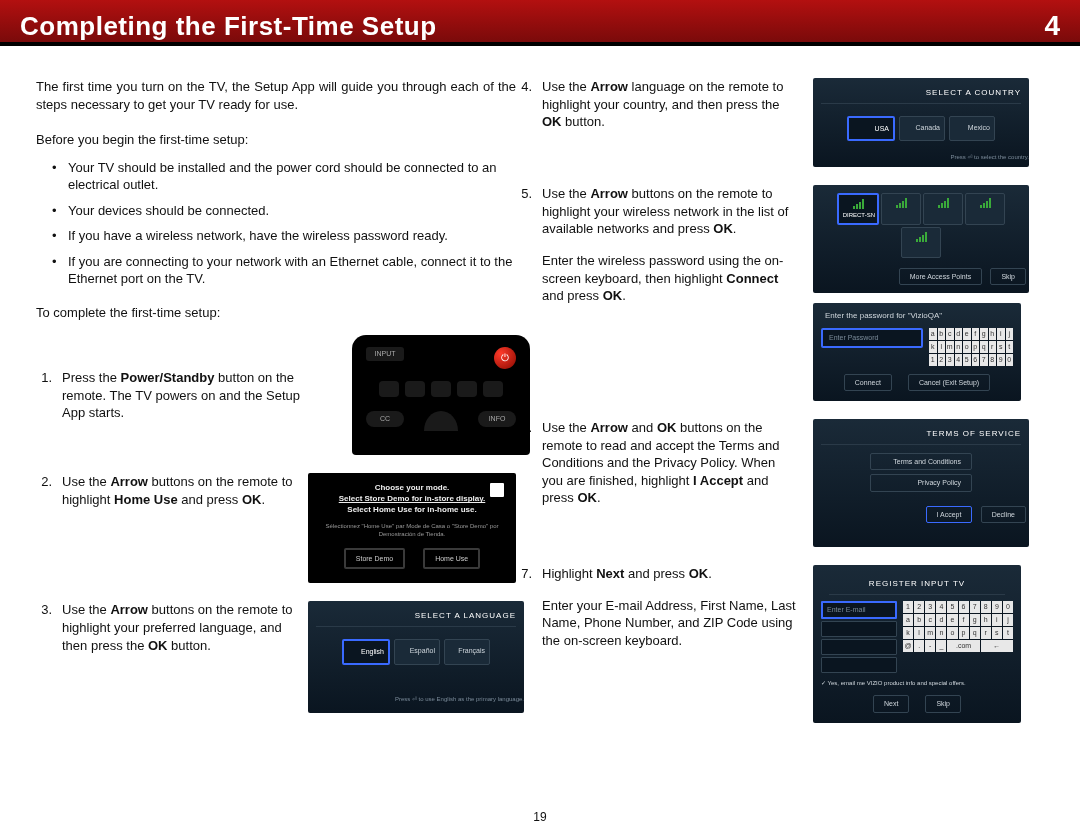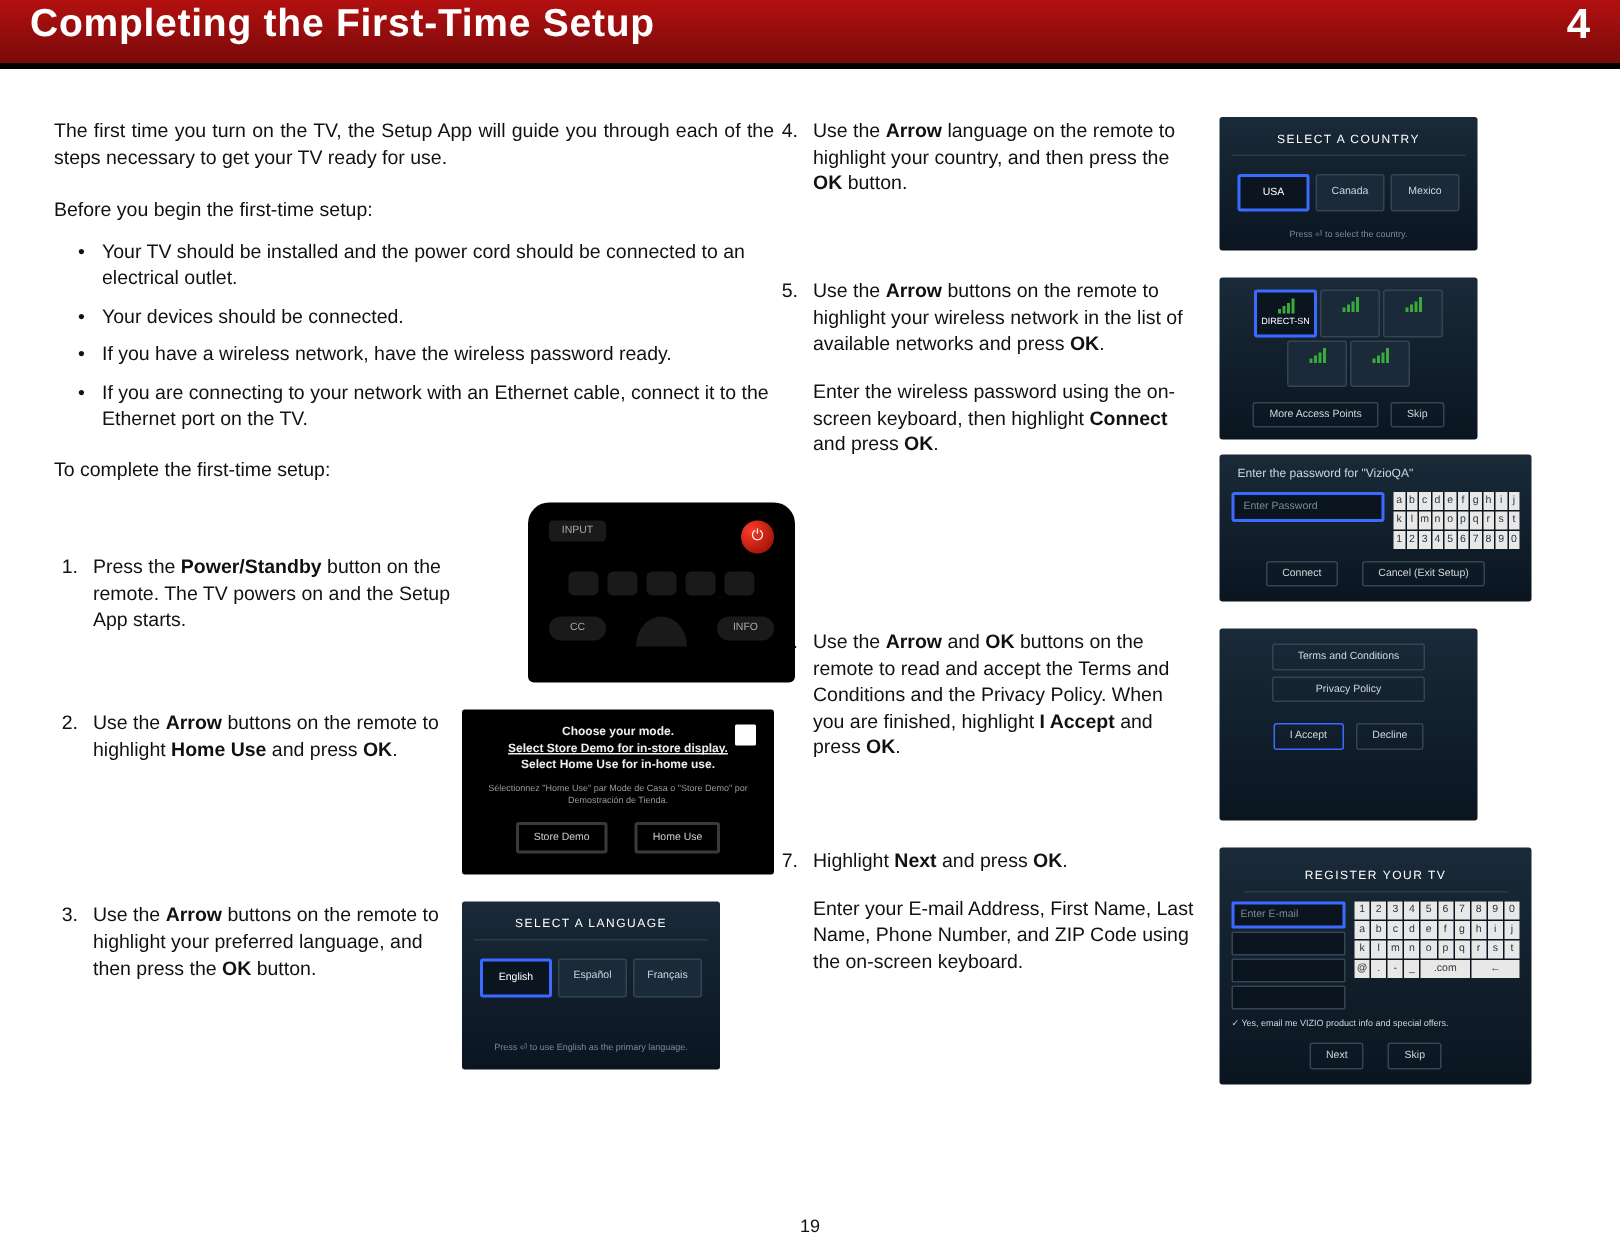--- a/index.html
+++ b/index.html
@@ -10,21 +10,21 @@
     font-family: Arial, Helvetica, sans-serif;
     font-size: 13px;
     color: #111;
     background: #fff;
     position: relative;
   }
   .header {
     height: 42px;
     background: linear-gradient(to bottom, #b31010 0%, #7a0a0a 100%);
     display: flex;
-    align-items: flex-start;
+    align-items: flex-end;
     justify-content: space-between;
     padding: 0 20px;
     color: #fff;
     border-bottom: 4px solid #000;
   }
   .header-title {
     font-size: 26px;
     font-weight: bold;
     letter-spacing: 0.5px;
   }
@@ -95,25 +95,25 @@
   }
   .thumb {
     width: 208px;
     flex-shrink: 0;
   }
   .col-right .thumb {
     width: 208px;
   }
   .screen {
     background: linear-gradient(to bottom, #1a2a38 0%, #0a1520 100%);
-    width: 172px;
+    width: 216px;
     border-radius: 2px;
     color: #cfd6dc;
     font-size: 8px;
-    text-align: center;
+    text-align: right;
     padding: 4px 0 6px 0;
     box-sizing: border-box;
   }
   .screen-title {
     font-size: 8px;
     letter-spacing: 1px;
     padding: 6px 0 4px 0;
     border-bottom: 1px solid #2a3a48;
     margin: 0 8px 8px 8px;
     color: #fff;
@@ -576,20 +576,21 @@
 
     <div class="step-row">
       <div class="step-text">
         <div class="step-num">6.</div>
         <div class="step-body">
           <span>Use the </span><b>Arrow</b><span> and </span><b>OK</b><span> buttons on the remote to read and accept the Terms and Conditions and the Privacy Policy. When you are finished, highlight </span><b>I Accept</b><span> and press </span><b>OK</b><span>.</span>
         </div>
       </div>
       <div class="thumb">
         <div class="screen" style="height:128px;">
+          <div class="screen-title">TERMS OF SERVICE</div>
           <div style="margin:6px 0;">
             <div class="screen-btn" style="display:block;margin:4px auto;width:80px;">Terms and Conditions</div>
             <div class="screen-btn" style="display:block;margin:4px auto;width:80px;">Privacy Policy</div>
           </div>
           <div style="margin-top:12px;">
             <div class="screen-btn sel">I Accept</div>
             <div class="screen-btn">Decline</div>
           </div>
         </div>
       </div>
@@ -602,21 +603,21 @@
           <div class="para">
             <span>Highlight </span><b>Next</b><span> and press </span><b>OK</b><span>.</span>
           </div>
           <div class="para">
             <span>Enter your E-mail Address, First Name, Last Name, Phone Number, and ZIP Code using the on-screen keyboard.</span>
           </div>
         </div>
       </div>
       <div class="thumb">
         <div class="kbd-screen">
-          <div class="screen-title" style="text-align:center;margin-bottom:6px;">REGISTER YOUR TV</div>
+          <div class="screen-title" style="text-align:center;margin-bottom:6px;">REGISTER INPUT TV</div>
           <div class="reg-layout">
             <div class="reg-left">
               <div class="reg-input sel">Enter E-mail</div>
               <div class="reg-input">&nbsp;</div>
               <div class="reg-input">&nbsp;</div>
               <div class="reg-input">&nbsp;</div>
             </div>
             <div class="reg-right">
               <div class="kbd-grid">
                 <div class="kbd-key">1</div>

